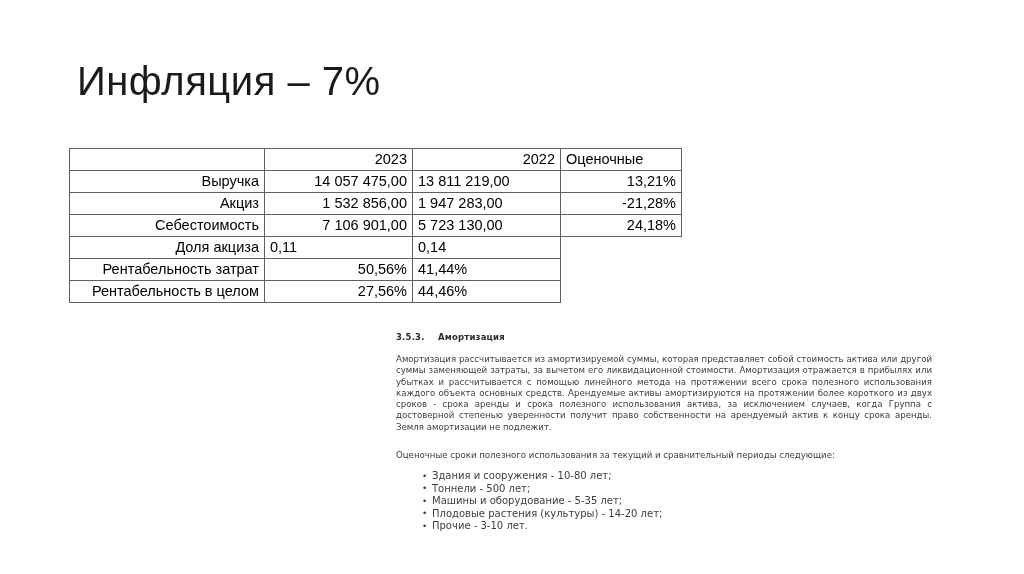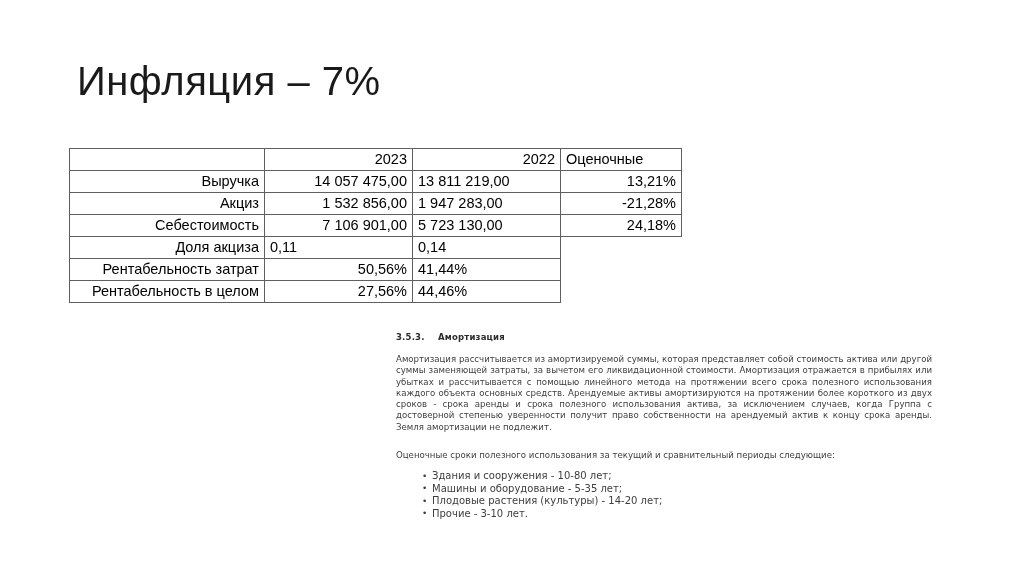--- a/index.html
+++ b/index.html
@@ -196,17 +196,18 @@
   <div class="doc-heading">
     <span class="num">3.5.3.</span><span>Амортизация</span>
   </div>
 
   <p class="doc-para">Амортизация рассчитывается из амортизируемой суммы, которая представляет собой стоимость актива или другой суммы заменяющей затраты, за вычетом его ликвидационной стоимости. Амортизация отражается в прибылях или убытках и рассчитывается с помощью линейного метода на протяжении всего срока полезного использования каждого объекта основных средств. Арендуемые активы амортизируются на протяжении более короткого из двух сроков - срока аренды и срока полезного использования актива, за исключением случаев, когда Группа с достоверной степенью уверенности получит право собственности на арендуемый актив к концу срока аренды. Земля амортизации не подлежит.</p>
 
   <p class="doc-lead">Оценочные сроки полезного использования за текущий и сравнительный периоды следующие:</p>
 
   <ul class="doc-list">
     <li>Здания и сооружения - 10-80 лет;</li>
+    <li>Тоннели - 500 лет;</li>
     <li>Машины и оборудование - 5-35 лет;</li>
     <li>Плодовые растения (культуры) - 14-20 лет;</li>
     <li>Прочие - 3-10 лет.</li>
   </ul>
 </div>
 
 </body></html>

